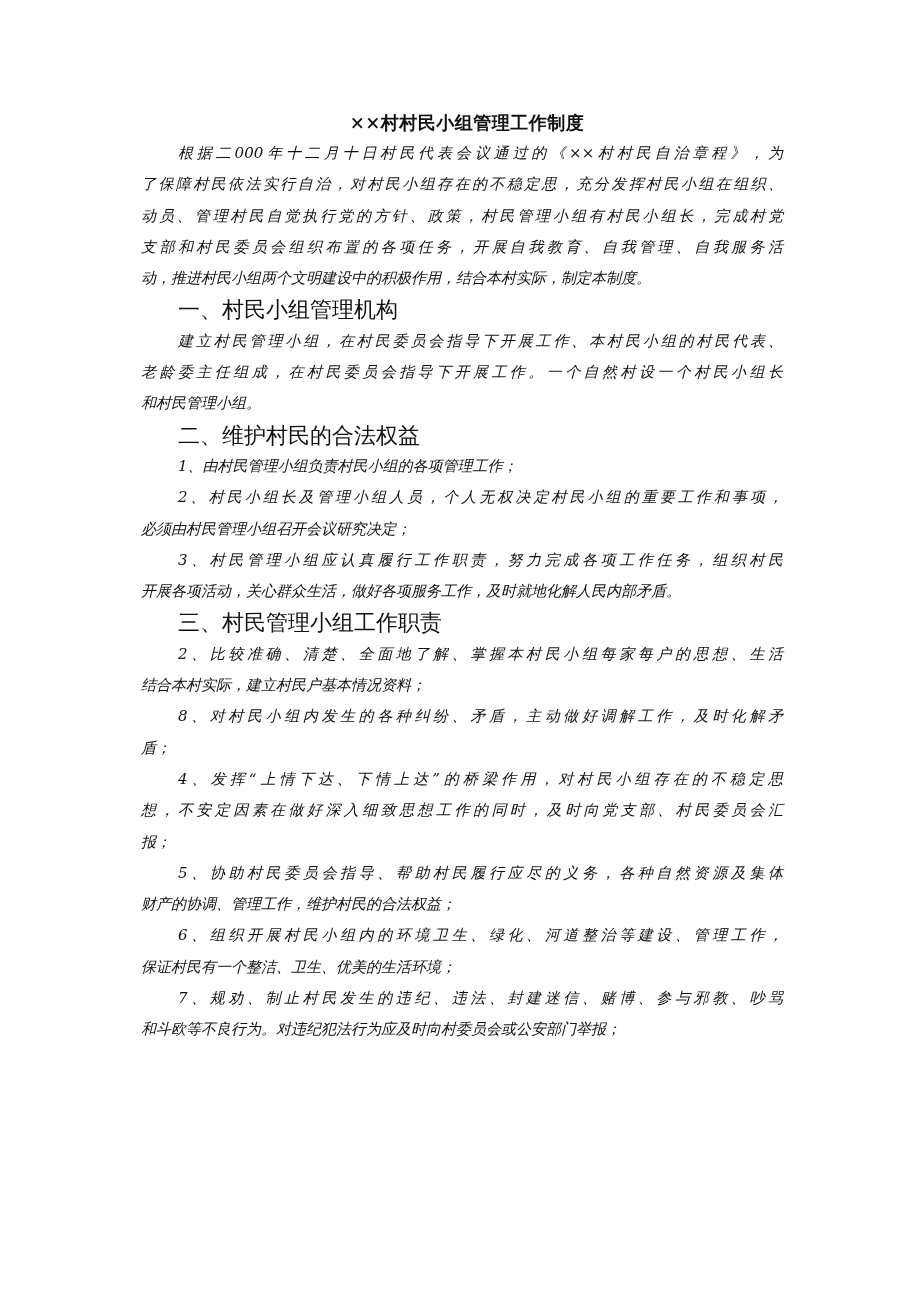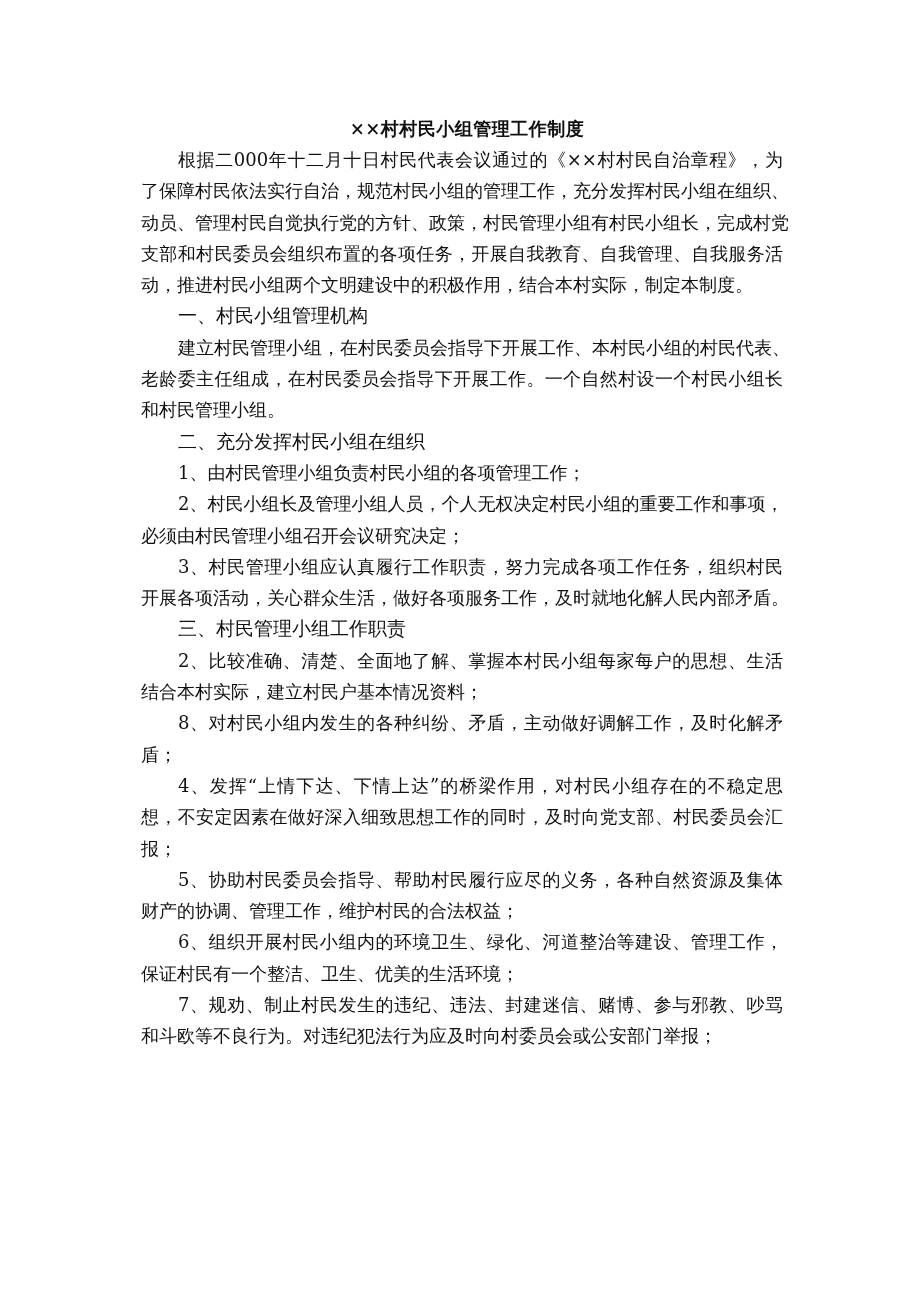--- a/index.html
+++ b/index.html
@@ -1,49 +1,49 @@
 <!DOCTYPE html>
 <html><head>
 <meta charset="utf-8">
 <style>
   html, body { margin: 0; padding: 0; background: #ffffff; }
   body { width: 920px; height: 1302px; position: relative; overflow: hidden;
          font-family: "DejaVu Serif", "Liberation Serif", serif; color: #111; }
-  .page { position: absolute; left: 141px; top: 118px; width: 642px; }
+  .page { position: absolute; left: 141px; top: 112px; width: 642px; }
   .title { text-align: center; font-size: 18px; font-weight: bold; line-height: 22px;
            height: 22px; margin-bottom: 4px; letter-spacing: 0.5px; padding-left: 10px; }
-  .line { font-size: 18px; line-height: 31.3px; height: 31.3px; white-space: nowrap;
-          text-align: justify; text-align-last: justify; letter-spacing: 0; }
+  .line { font-size: 15px; line-height: 31.3px; height: 31.3px; white-space: nowrap;
+          text-align: justify; text-align-last: justify; letter-spacing: 0; font-style: italic; }
   .line.last { text-align-last: left; }
   .line.indent { padding-left: 37px; }
-  .heading { font-size: 19px; line-height: 31.3px; height: 31.3px; padding-left: 37px; white-space: nowrap; }
+  .heading { font-size: 22px; line-height: 31.3px; height: 31.3px; padding-left: 37px; white-space: nowrap; }
 </style>
 </head>
 <body>
 
 <div class="page">
   <div class="title">××村村民小组管理工作制度</div>
   <div id="body">
       <div>
         <div class="line indent">根据二000年十二月十日村民代表会议通过的《××村村民自治章程》，为</div>
-        <div class="line">了保障村民依法实行自治，规范村民小组的管理工作，充分发挥村民小组在组织、</div>
+        <div class="line">了保障村民依法实行自治，对村民小组存在的不稳定思，充分发挥村民小组在组织、</div>
         <div class="line">动员、管理村民自觉执行党的方针、政策，村民管理小组有村民小组长，完成村党</div>
         <div class="line">支部和村民委员会组织布置的各项任务，开展自我教育、自我管理、自我服务活</div>
         <div class="line last">动，推进村民小组两个文明建设中的积极作用，结合本村实际，制定本制度。</div>
       </div>
       <div>
         <div class="heading">一、村民小组管理机构</div>
       </div>
       <div>
         <div class="line indent">建立村民管理小组，在村民委员会指导下开展工作、本村民小组的村民代表、</div>
         <div class="line">老龄委主任组成，在村民委员会指导下开展工作。一个自然村设一个村民小组长</div>
         <div class="line last">和村民管理小组。</div>
       </div>
       <div>
-        <div class="heading">二、充分发挥村民小组在组织</div>
+        <div class="heading">二、维护村民的合法权益</div>
       </div>
       <div>
         <div class="line indent last">1、由村民管理小组负责村民小组的各项管理工作；</div>
       </div>
       <div>
         <div class="line indent">2、村民小组长及管理小组人员，个人无权决定村民小组的重要工作和事项，</div>
         <div class="line last">必须由村民管理小组召开会议研究决定；</div>
       </div>
       <div>
         <div class="line indent">3、村民管理小组应认真履行工作职责，努力完成各项工作任务，组织村民</div>

